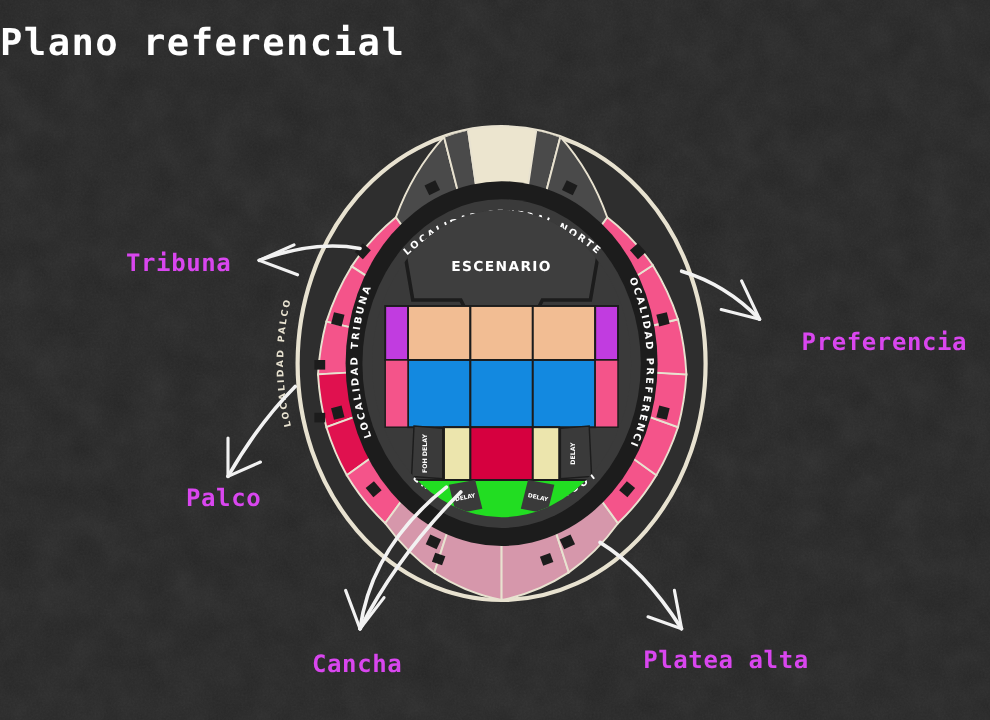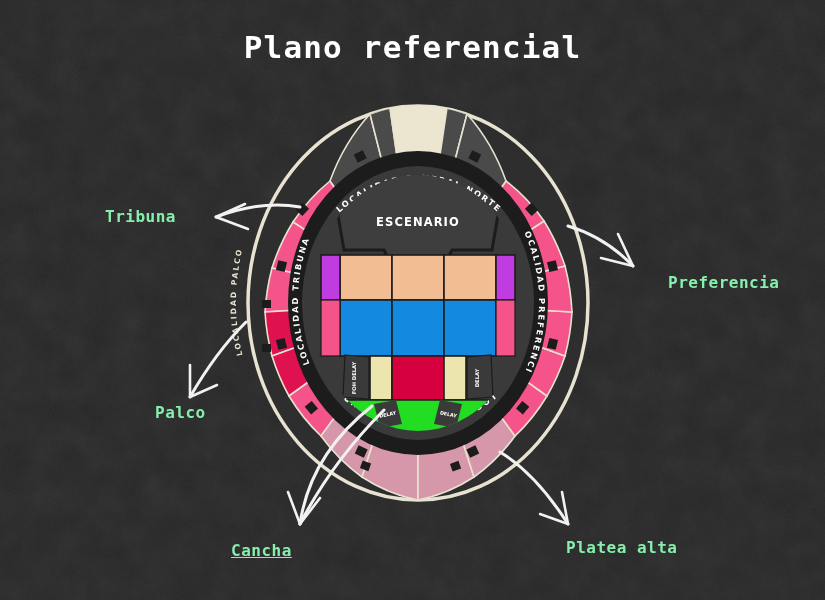--- a/index.html
+++ b/index.html
@@ -16,54 +16,53 @@
   #noise {
     position: absolute;
     inset: 0;
     opacity: 0.55;
     pointer-events: none;
     z-index: 1;
   }
 
   #page-title {
     position: absolute;
-    top: 29px;
+    top: 18px;
     left: 0;
     width: 100%;
-    text-align: center;
     color: #ffffff;
     font-family: "DejaVu Sans Mono", monospace;
     font-size: 31px;
     font-weight: bold;
     letter-spacing: 1.2px;
     z-index: 6;
   }
 
   #map-stage {
     position: absolute;
     inset: 0;
     z-index: 3;
   }
 
   .callout {
     position: absolute;
-    color: #86efac;
+    color: #d946ef;
     font-family: "DejaVu Sans Mono", monospace;
-    font-size: 16px;
+    font-size: 20px;
     font-weight: bold;
     letter-spacing: 0.5px;
     white-space: nowrap;
     z-index: 7;
   }
 
   #callout-tribuna      { left: 105px; top: 207px; }
   #callout-preferencia  { left: 668px; top: 273px; }
   #callout-palco        { left: 155px; top: 403px; }
-  #callout-cancha       { left: 231px; top: 541px; text-decoration: underline; }
-  #callout-plateaalta   { left: 536px; top: 538px; margin-left: 30px; }
+  #callout-cancha       { left: 260px; top: 541px; }
+  #callout-plateaalta   { left: 536px; top: 538px; }
 </style>
 </head>
 <body>
 
 <svg id="noise" width="825" height="600" xmlns="http://www.w3.org/2000/svg">
   <defs>
     <filter id="grain">
       <feTurbulence type="fractalNoise" baseFrequency="0.62" numOctaves="4" seed="7"></feTurbulence>
       <feColorMatrix type="saturate" values="0"></feColorMatrix>
       <feComponentTransfer>

